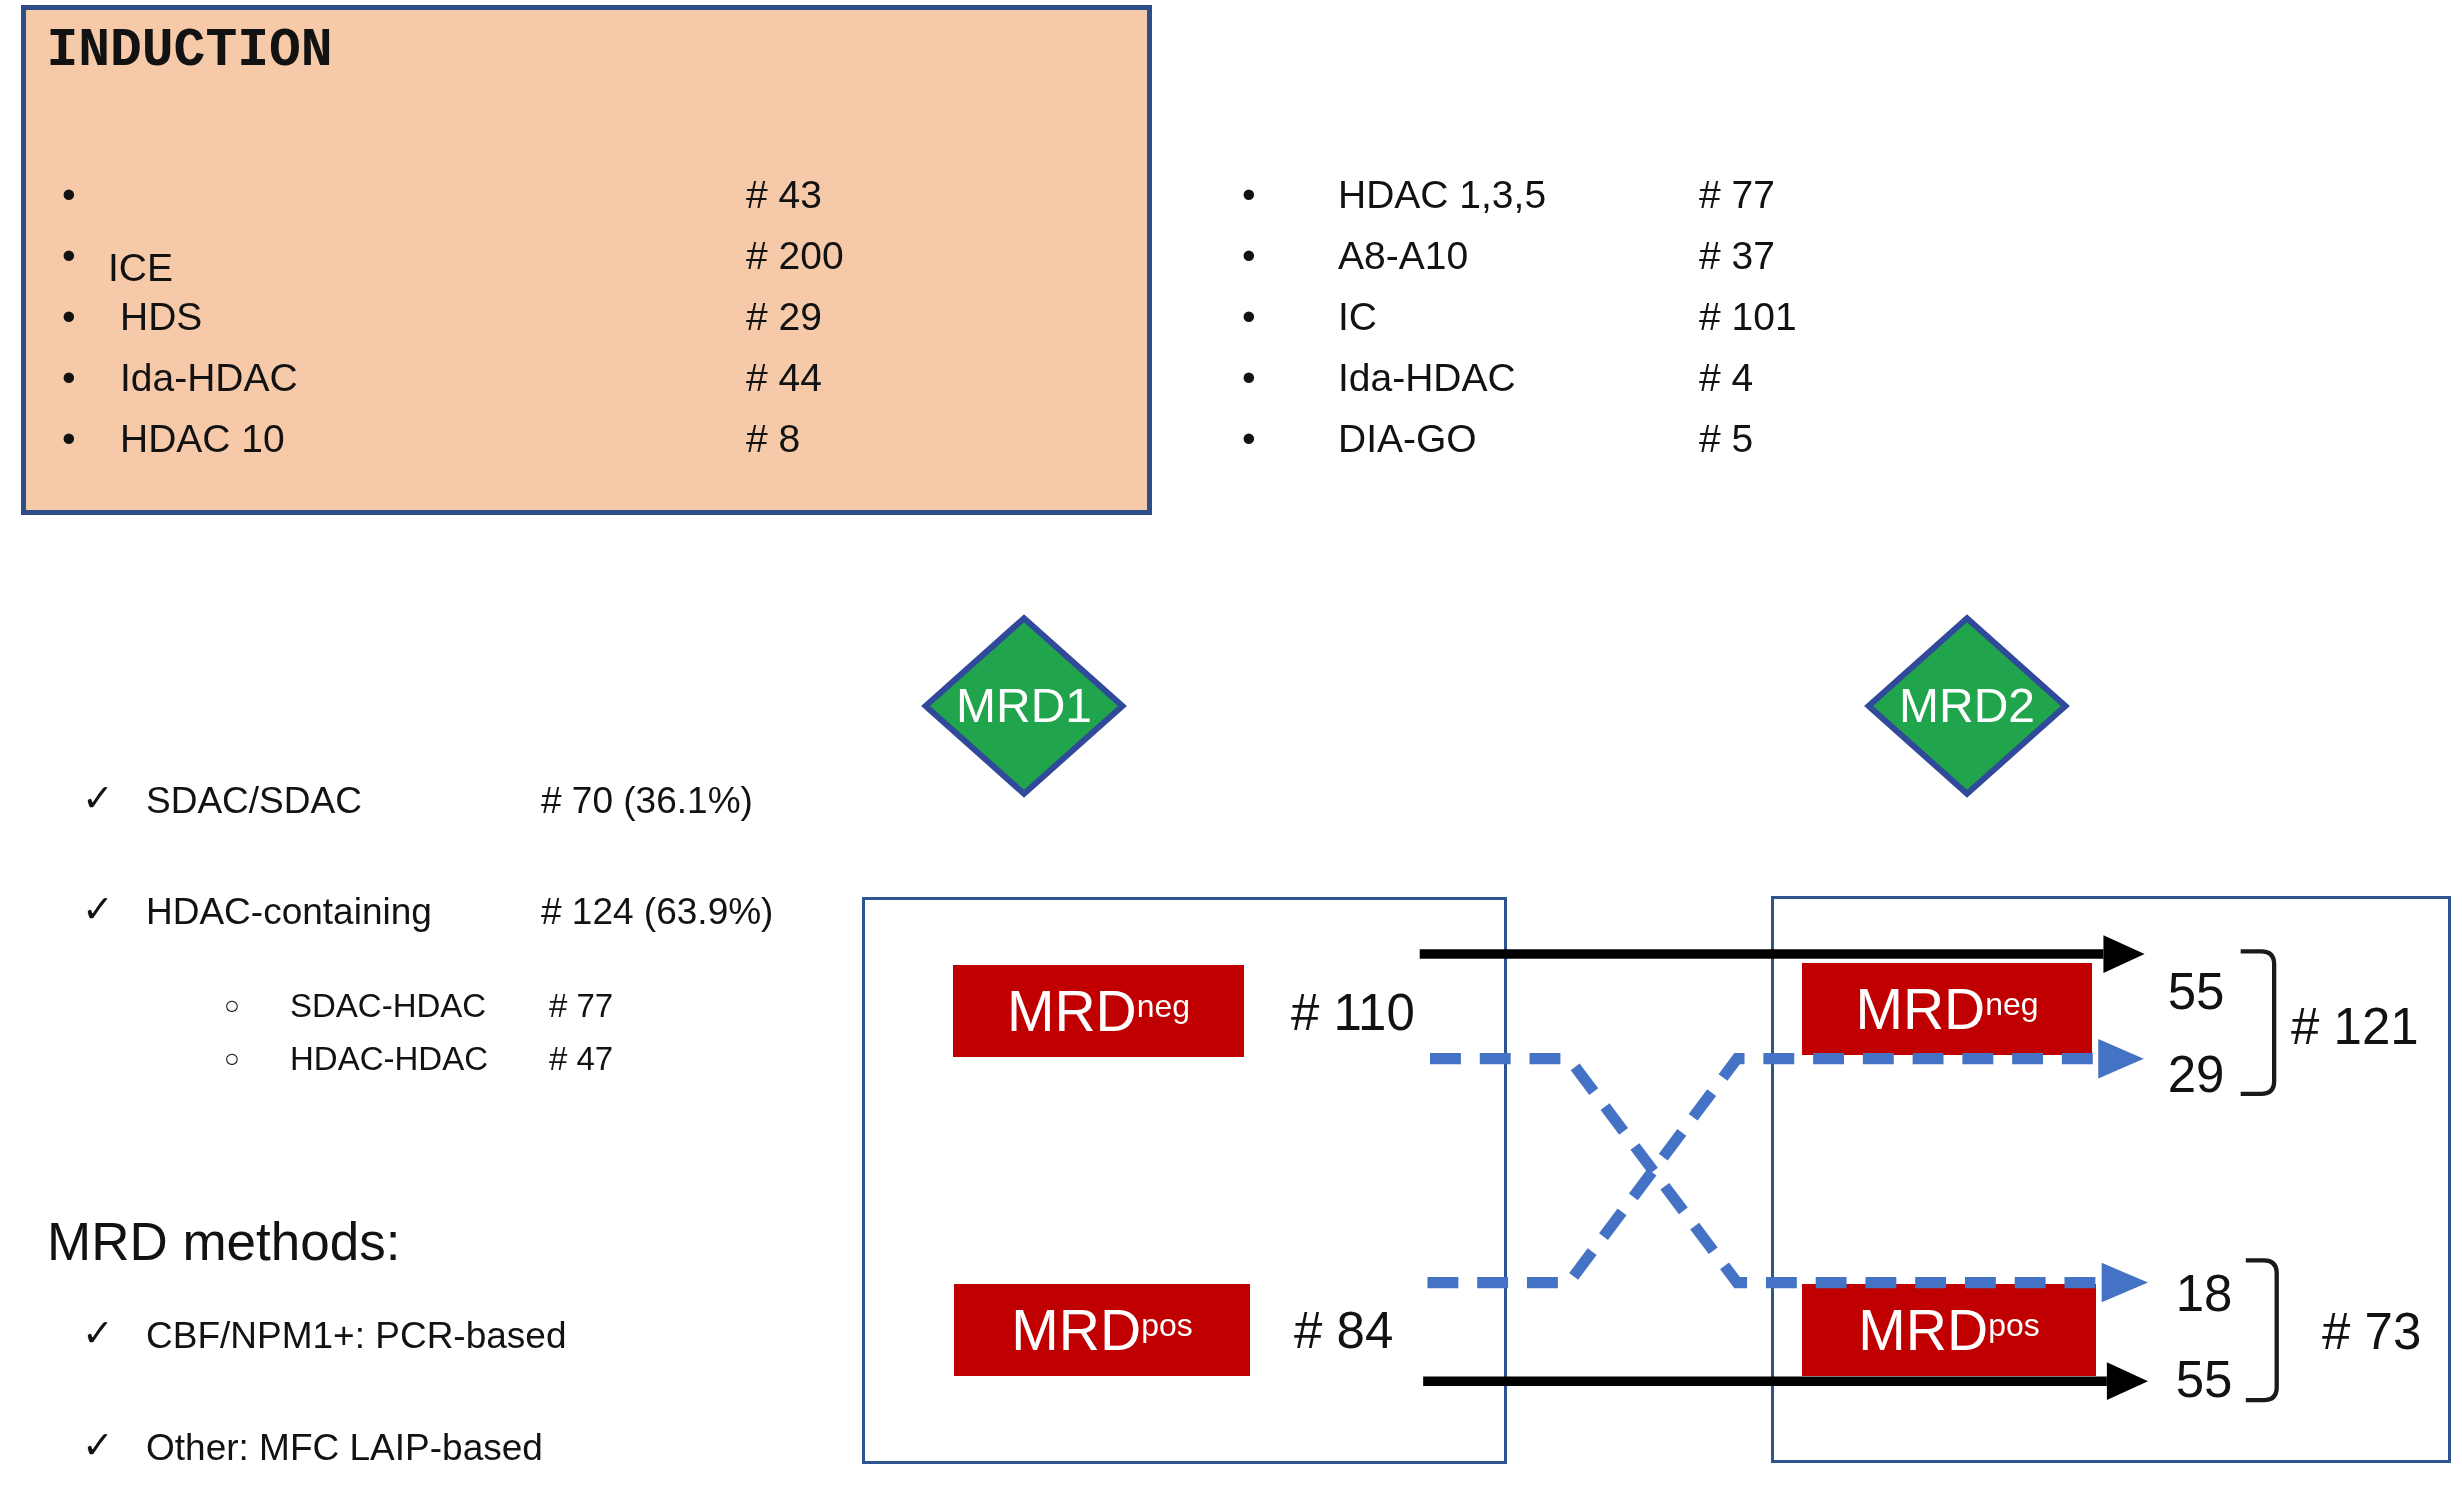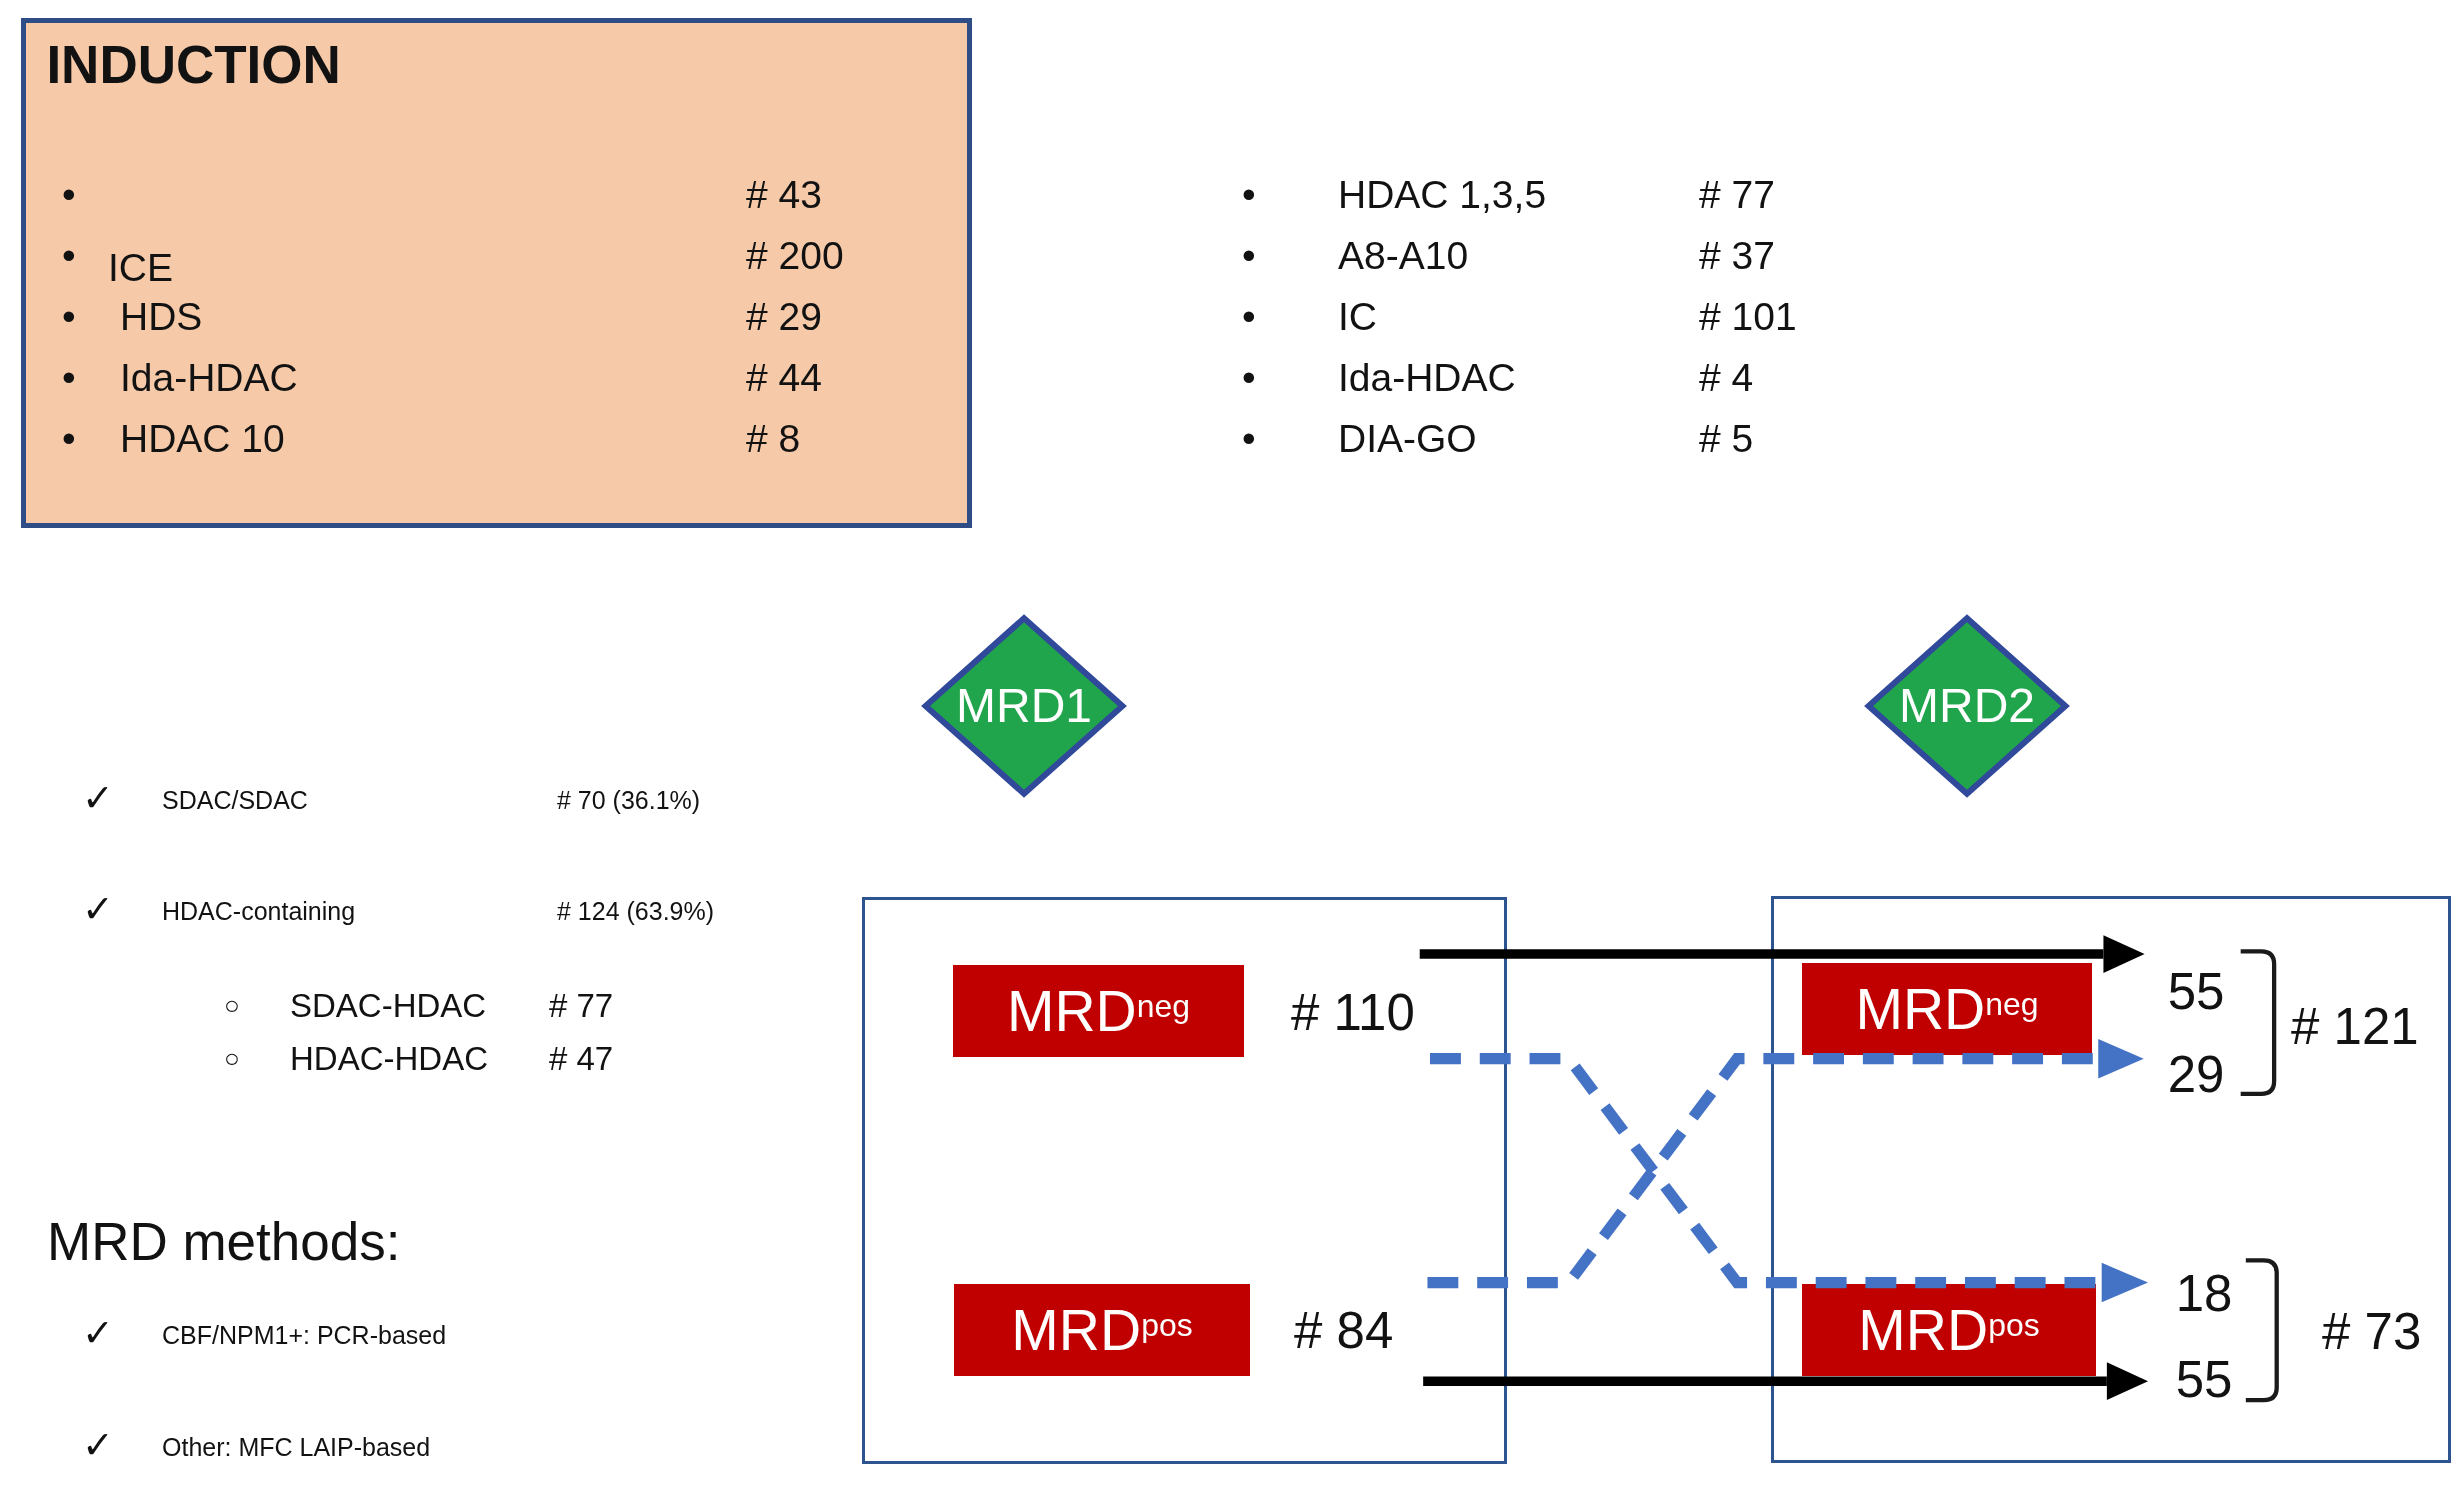--- a/index.html
+++ b/index.html
@@ -10,41 +10,41 @@
   .t{position:absolute;white-space:nowrap;line-height:1;transform:translateY(-50%);}
   .ctr{transform:translate(-50%,-50%);}
   .panel{position:absolute;border:5.1px solid var(--panel-border,#2E4C85);box-sizing:border-box;}
   .panel.induction{background:var(--induction-fill,#F6CAA9);}
   .panel.consolidation{background:var(--consolidation-fill,#B4C7E7);}
   .panel-title{font-size:53px;font-weight:700;}
   .panel-item{font-size:39px;}
   .bullet{font-size:39px;}
   .heading{font-size:53px;}
   .check{font-size:38px;}
-  .check-item{font-size:25px;margin-left:16px;}
+  .check-item{font-size:37px;}
   .sub-bullet{font-size:26px;}
   .sub-item{font-size:33px;}
   .flow-num{font-size:51px;}
   .flow-box{position:absolute;border:3.4px solid var(--flow-border,#2E5490);box-sizing:border-box;background:transparent;}
   .chip{position:absolute;background:var(--chip-fill,#C00000);display:flex;align-items:center;justify-content:center;z-index:1;}
   .chip-text{color:#ffffff;font-size:57px;line-height:1;}
   .chip-text sup{font-size:0.56em;vertical-align:0.45em;}
   .diamond{position:absolute;z-index:1;}
   .diamond svg{position:absolute;left:0;top:0;}
   .diamond-label{position:absolute;left:50%;top:50%;transform:translate(-50%,-50%);
     color:#ffffff;font-size:48px;line-height:1;white-space:nowrap;}
   .overlay{position:absolute;left:0;top:0;z-index:2;pointer-events:none;}
   .num-layer{z-index:3;}
 </style>
 </head>
 <body>
 
 <div class="canvas">
 
-  <div class="panel induction" style="left:21.4px;top:18px;width:951px;height:510px;">
+  <div class="panel induction" style="left:21.4px;top:5px;width:1131px;height:510px;font-family:Liberation Mono, monospace;">
     <div class="t panel-title" style="left:20px;top:41px;">INDUCTION</div>
   </div>
   <div class="t bullet" style="left:62px;top:194px;">•</div>
   <div class="t panel-item" style="left:746px;top:194px;"># 43</div>
   <div class="t bullet" style="left:62px;top:255px;">•</div>
   <div class="t panel-item" style="left:108px;top:255px;margin-top:12px;">ICE</div>
   <div class="t panel-item" style="left:746px;top:255px;"># 200</div>
   <div class="t bullet" style="left:62px;top:316px;">•</div>
   <div class="t panel-item" style="left:120px;top:316px;">HDS</div>
   <div class="t panel-item" style="left:746px;top:316px;"># 29</div>

